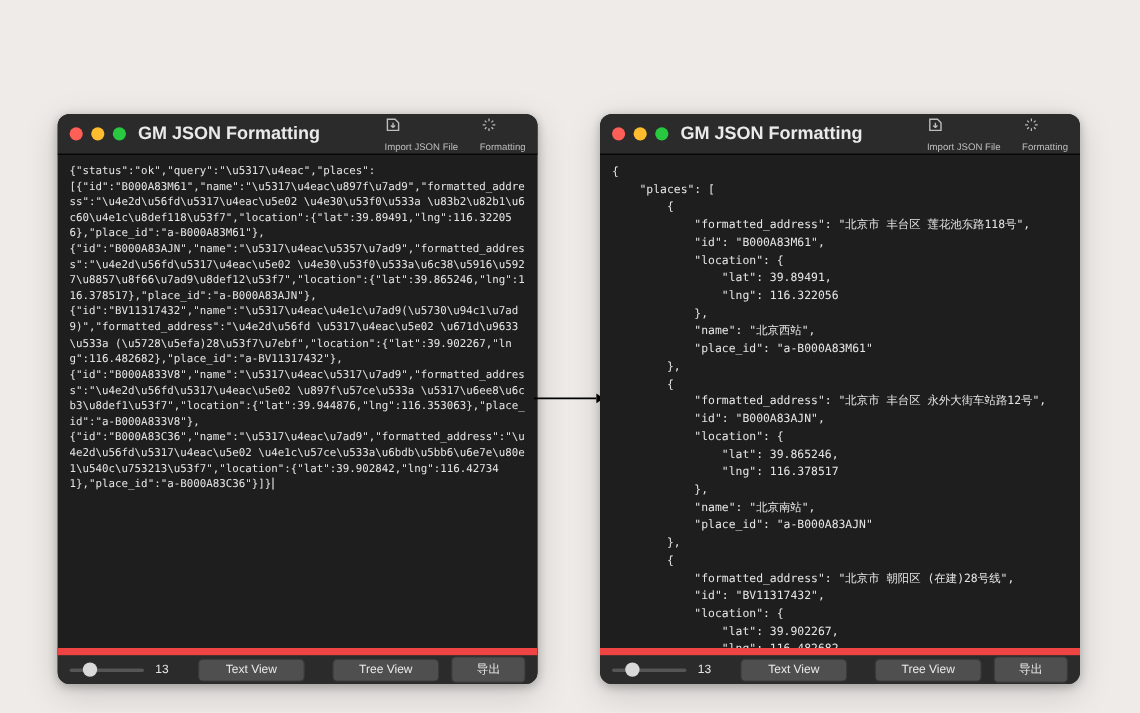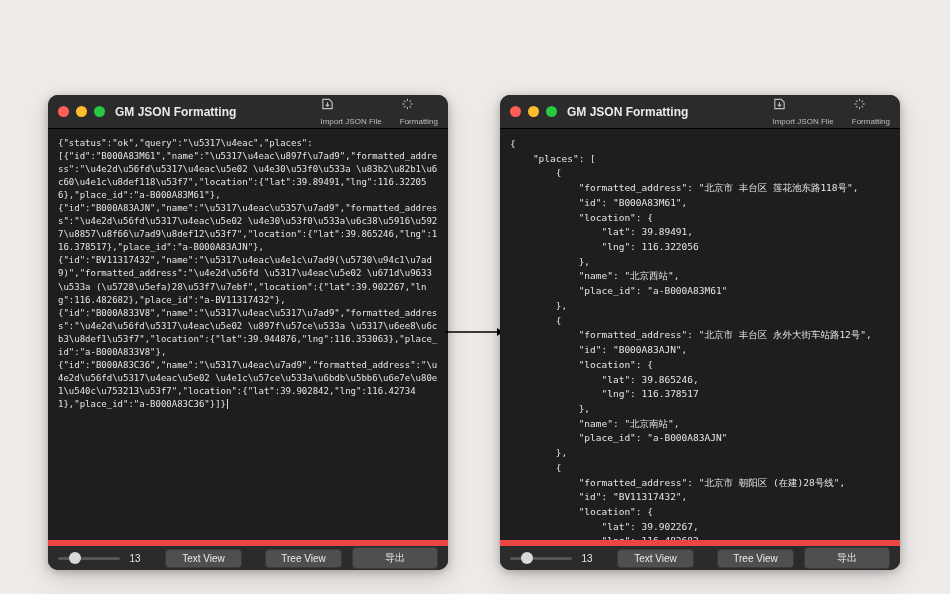--- a/index.html
+++ b/index.html
@@ -32,21 +32,21 @@
     align-items: center;
     padding: 0 10px;
     border-bottom: 1px solid #000;
     flex-shrink: 0;
   }
   .traffic { display: flex; gap: 7px; margin-right: 10px; }
   .dot { width: 11px; height: 11px; border-radius: 50%; }
   .dot.red { background: #ff5f57; }
   .dot.yellow { background: #febc2e; }
   .dot.green { background: #28c840; }
-  .title { color: #eaeaea; font-size: 12px; font-weight: 600; flex: 1; }
+  .title { color: #eaeaea; font-size: 15px; font-weight: 600; flex: 1; }
   .titlebar-actions { display: flex; gap: 18px; align-items: flex-end; }
   .tb-action {
     display: flex; flex-direction: column; align-items: flex-start; gap: 2px;
     color: #bdbdbd; cursor: pointer;
   }
   .tb-action svg { width: 15px; height: 14px; }
   .tb-label { font-size: 8px; color: #bdbdbd; white-space: nowrap; }
 
   .content {
     flex: 1;
@@ -89,21 +89,21 @@
     background: #4f4f4f;
     color: #eaeaea;
     font-size: 10px;
     border: 1px solid #3a3a3a;
     border-radius: 4px;
     padding: 3px 0;
     cursor: pointer;
     text-align: center;
   }
   .btn.v { flex: 1; margin-left: 13px; }
-  .btn.export { width: 86px; }
+  .btn.export { width: 62px; }
 
   .arrow {
     position: absolute;
     left: 445px;
     top: 332px;
     width: 58px;
     height: 2px;
     pointer-events: none;
   }
   .arrow svg { width: 58px; height: 12px; display: block; margin-top: -6px; }

